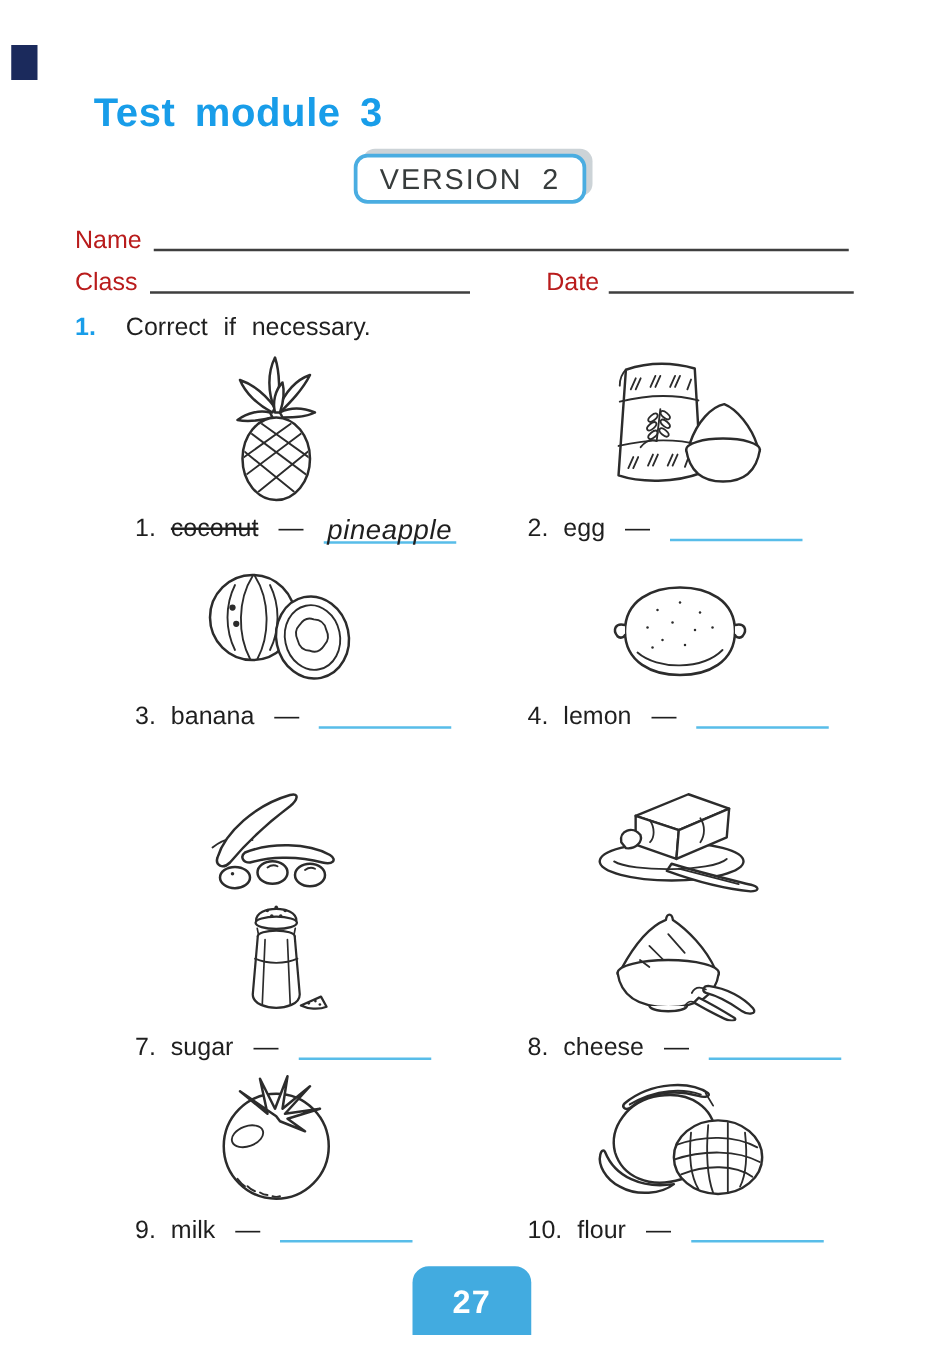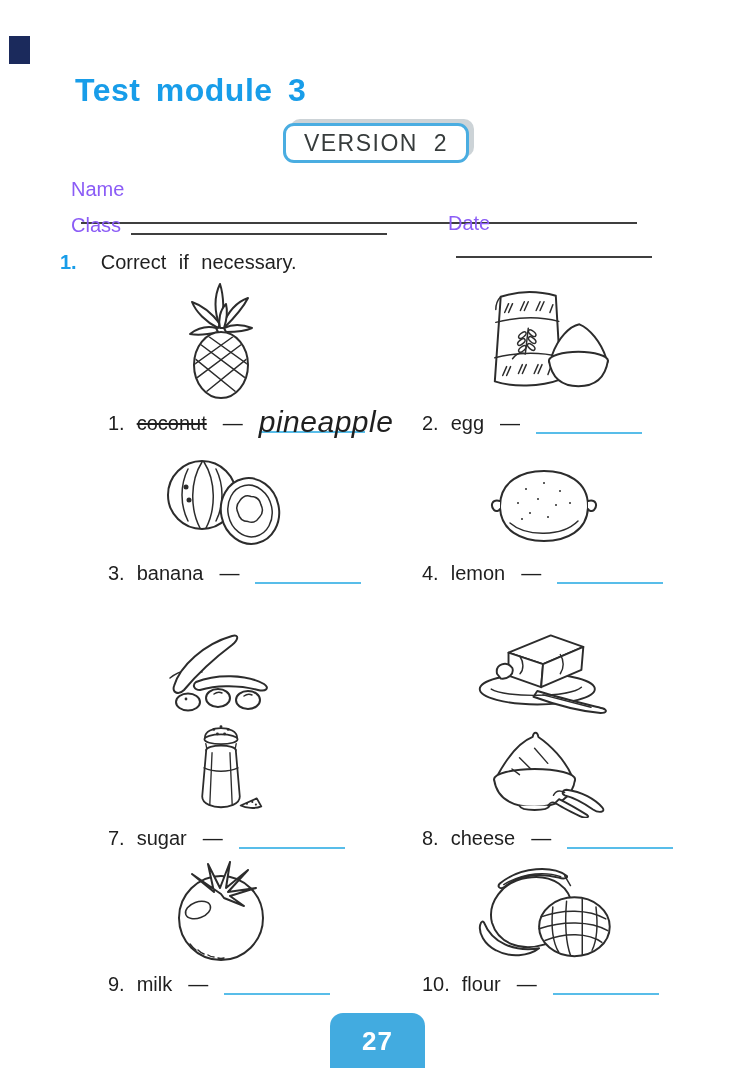--- a/index.html
+++ b/index.html
@@ -18,21 +18,21 @@
     position:absolute; left:59px; top:72px; font-size:32px; font-weight:800;
     color:var(--title-blue); letter-spacing:.5px; word-spacing:6px;margin-left:16px;
   }
   .version-box{
     position:absolute; left:283px; top:123px; width:186px; height:40px;
     background:#fff; border:3px solid var(--version-border-blue); border-radius:11px;
     box-shadow:6px -5px 0 -1px #ccd3d7;
     display:flex; align-items:center; justify-content:center;
     font-size:23px; font-weight:400; color:#373c3c; letter-spacing:1.5px; word-spacing:8px;
   }
-  .form-row{position:absolute; left:60px; right:58px; font-size:20px; color:#8b5cf6;margin-left:11px;}
+  .form-row{position:absolute; left:60px; right:58px; font-size:20px; color:#b91c1c;}
   .form-row.name{top:178px;}
   .form-row.class{top:212px;}
   .form-label{display:inline-block; vertical-align:baseline;}
   .write-line{display:inline-block; border-bottom:2px solid var(--line-dark); height:20px; transform:translateY(3px);}
   .line-name{width:556px; margin-left:10px;}
   .line-class{width:256px; margin-left:10px;}
   .date-wrap{position:absolute; left:377px; top:0;}
   .line-date{width:196px; margin-left:8px;}
   .instruction-row{position:absolute; left:60px; top:251px; font-size:20px;}
   .instruction-num{color:var(--accent-blue); font-weight:700; margin-right:24px;}
@@ -49,21 +49,21 @@
   .num{margin-right:12px;}
   .word{margin-right:16px;}
   .word.struck{text-decoration:line-through; text-decoration-thickness:2px;}
   .dash{margin-right:16px;}
   .blank{
     display:inline-block; width:106px; height:22px;
     border-bottom:2px solid var(--answer-line-blue); transform:translateY(4px);
     text-align:center; vertical-align:baseline;
   }
   .answer-text{
-    display:block; font-style:italic; font-size:30px; color:#1f1f1f;
+    display:block; font-style:italic; font-size:22px; color:#1f1f1f;
     transform:translateY(-2px); letter-spacing:.5px;
   }
   .page-number-box{
     position:absolute; left:330px; top:1013px; width:95px; height:55px;
     background:var(--page-box-blue); border-radius:13px 13px 0 0;
     display:flex; align-items:flex-start; justify-content:center;
     color:#fff; font-size:26px; font-weight:700; padding-top:13px; letter-spacing:1px;
   }
   svg{display:block;}
   .ill{stroke:#2c2c2c; stroke-width:2; fill:#fff; stroke-linecap:round; stroke-linejoin:round;}

